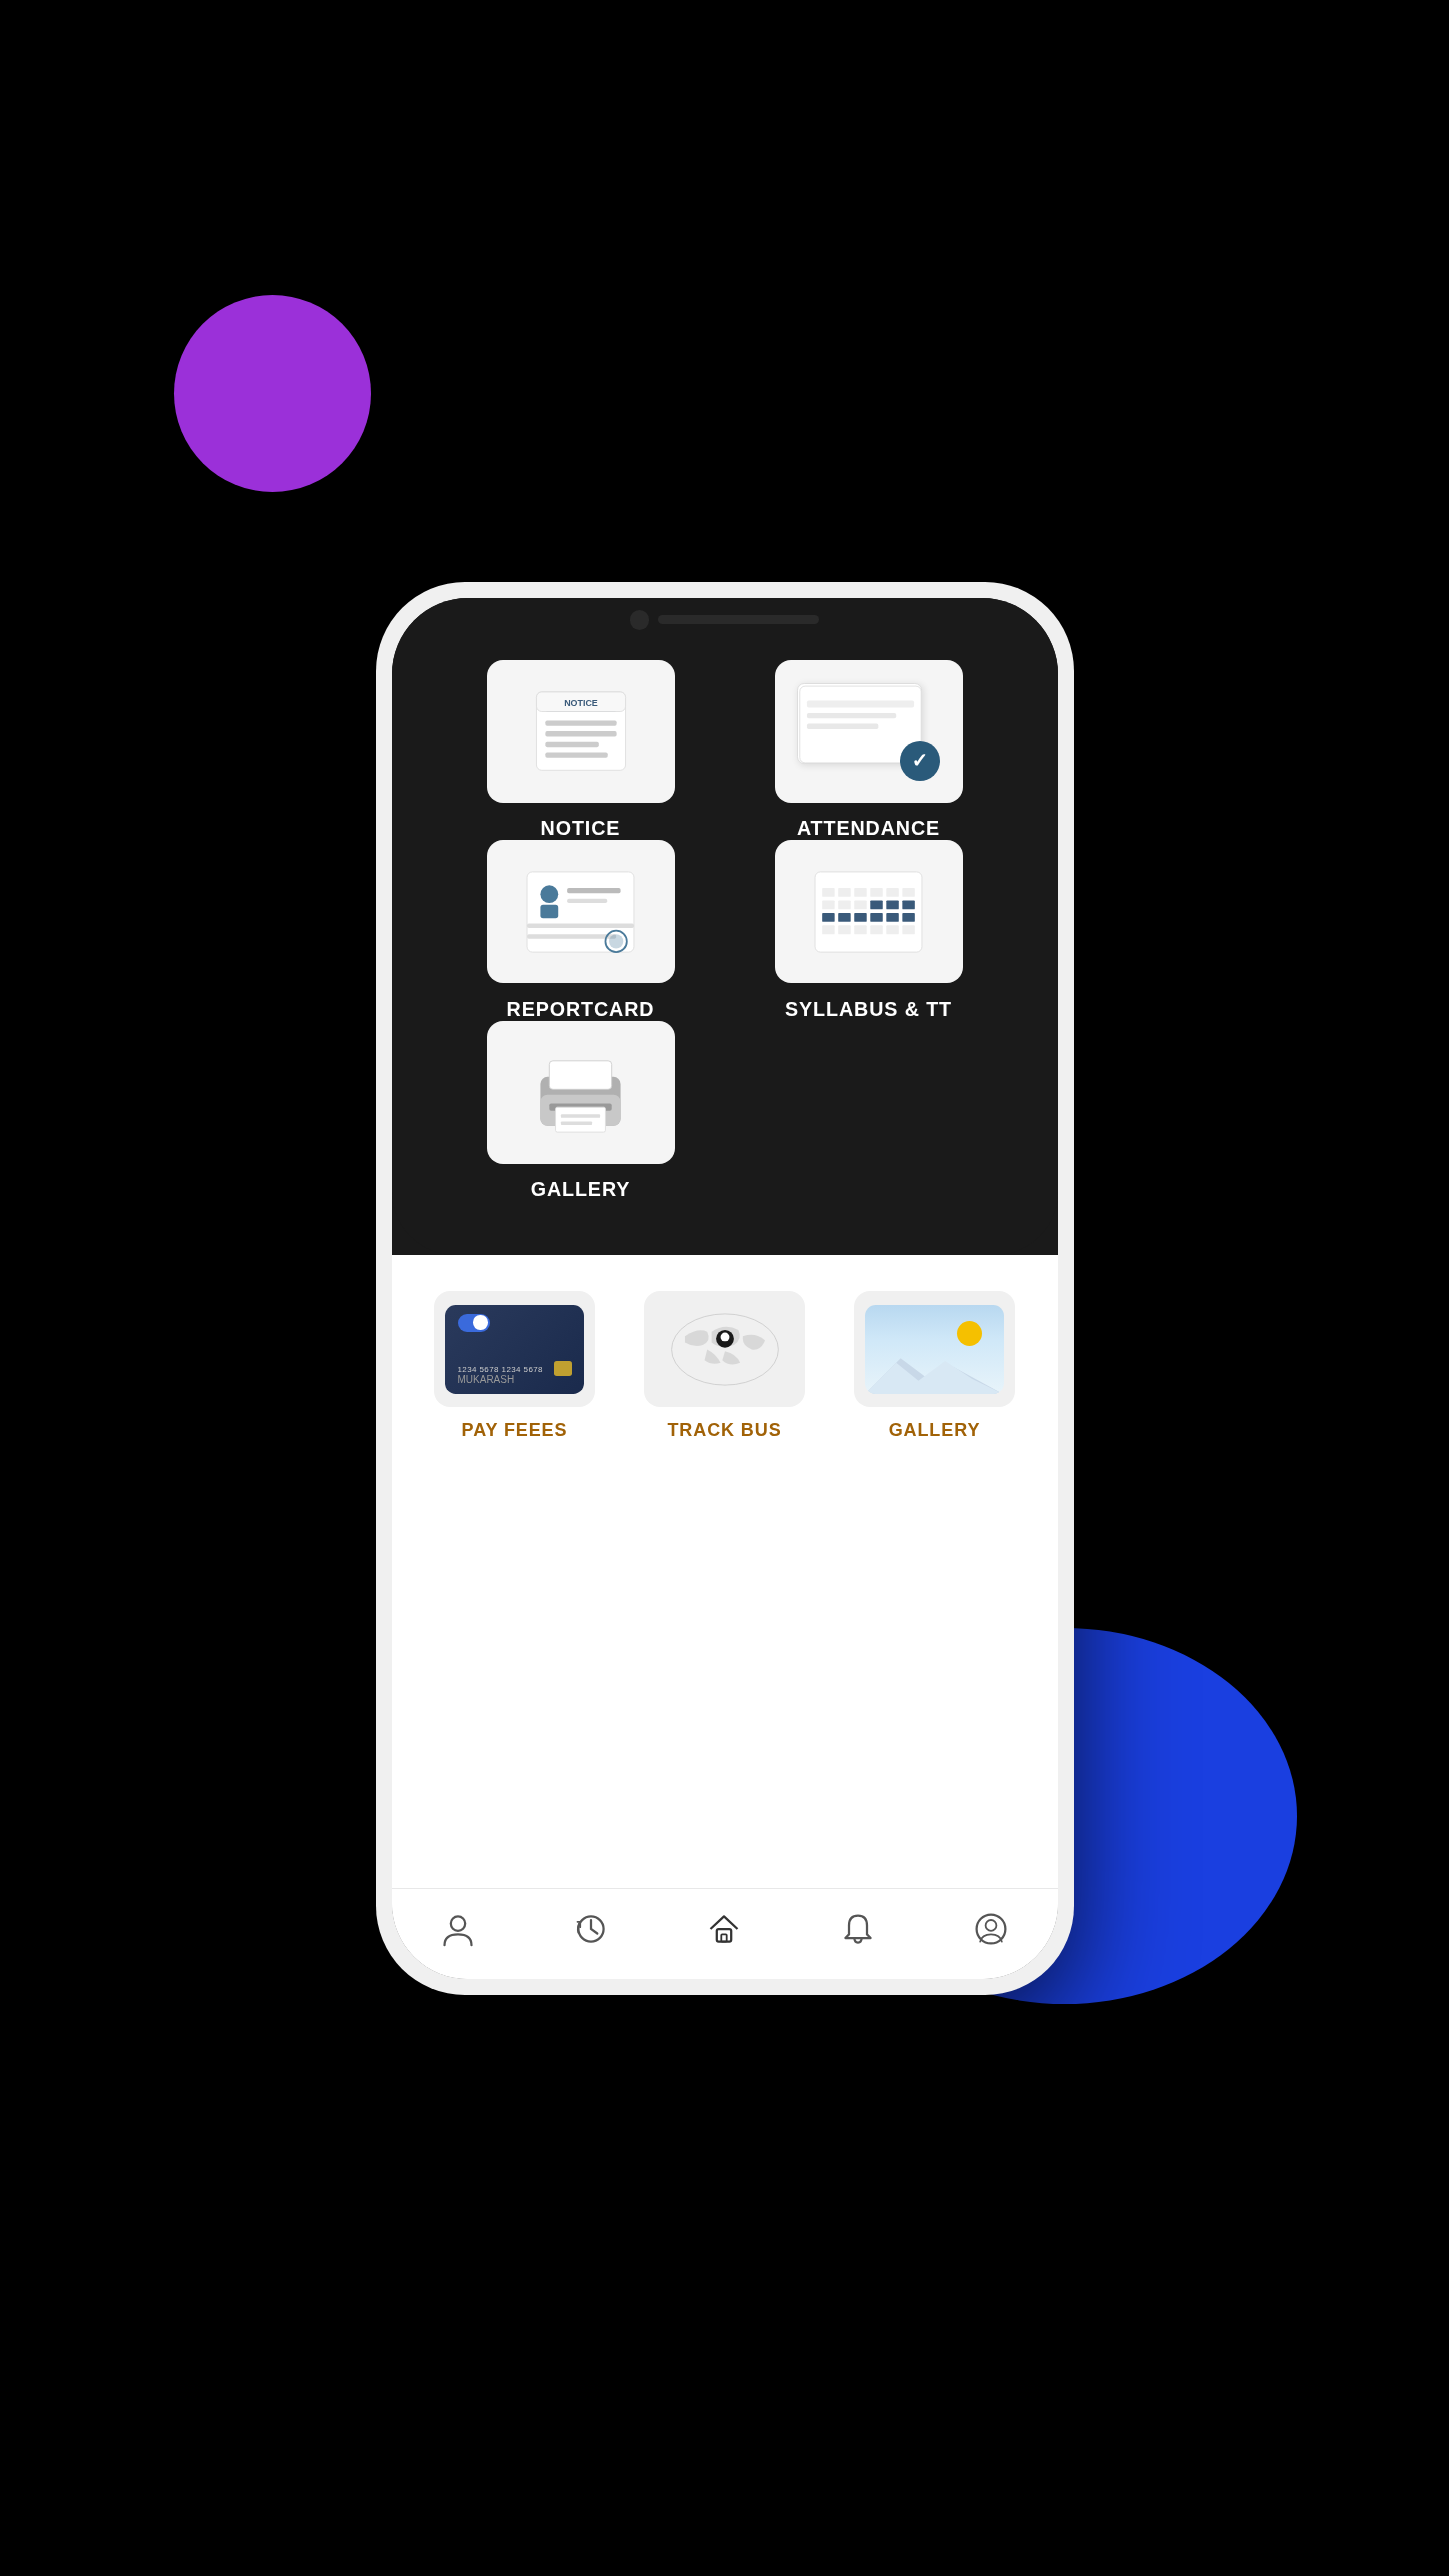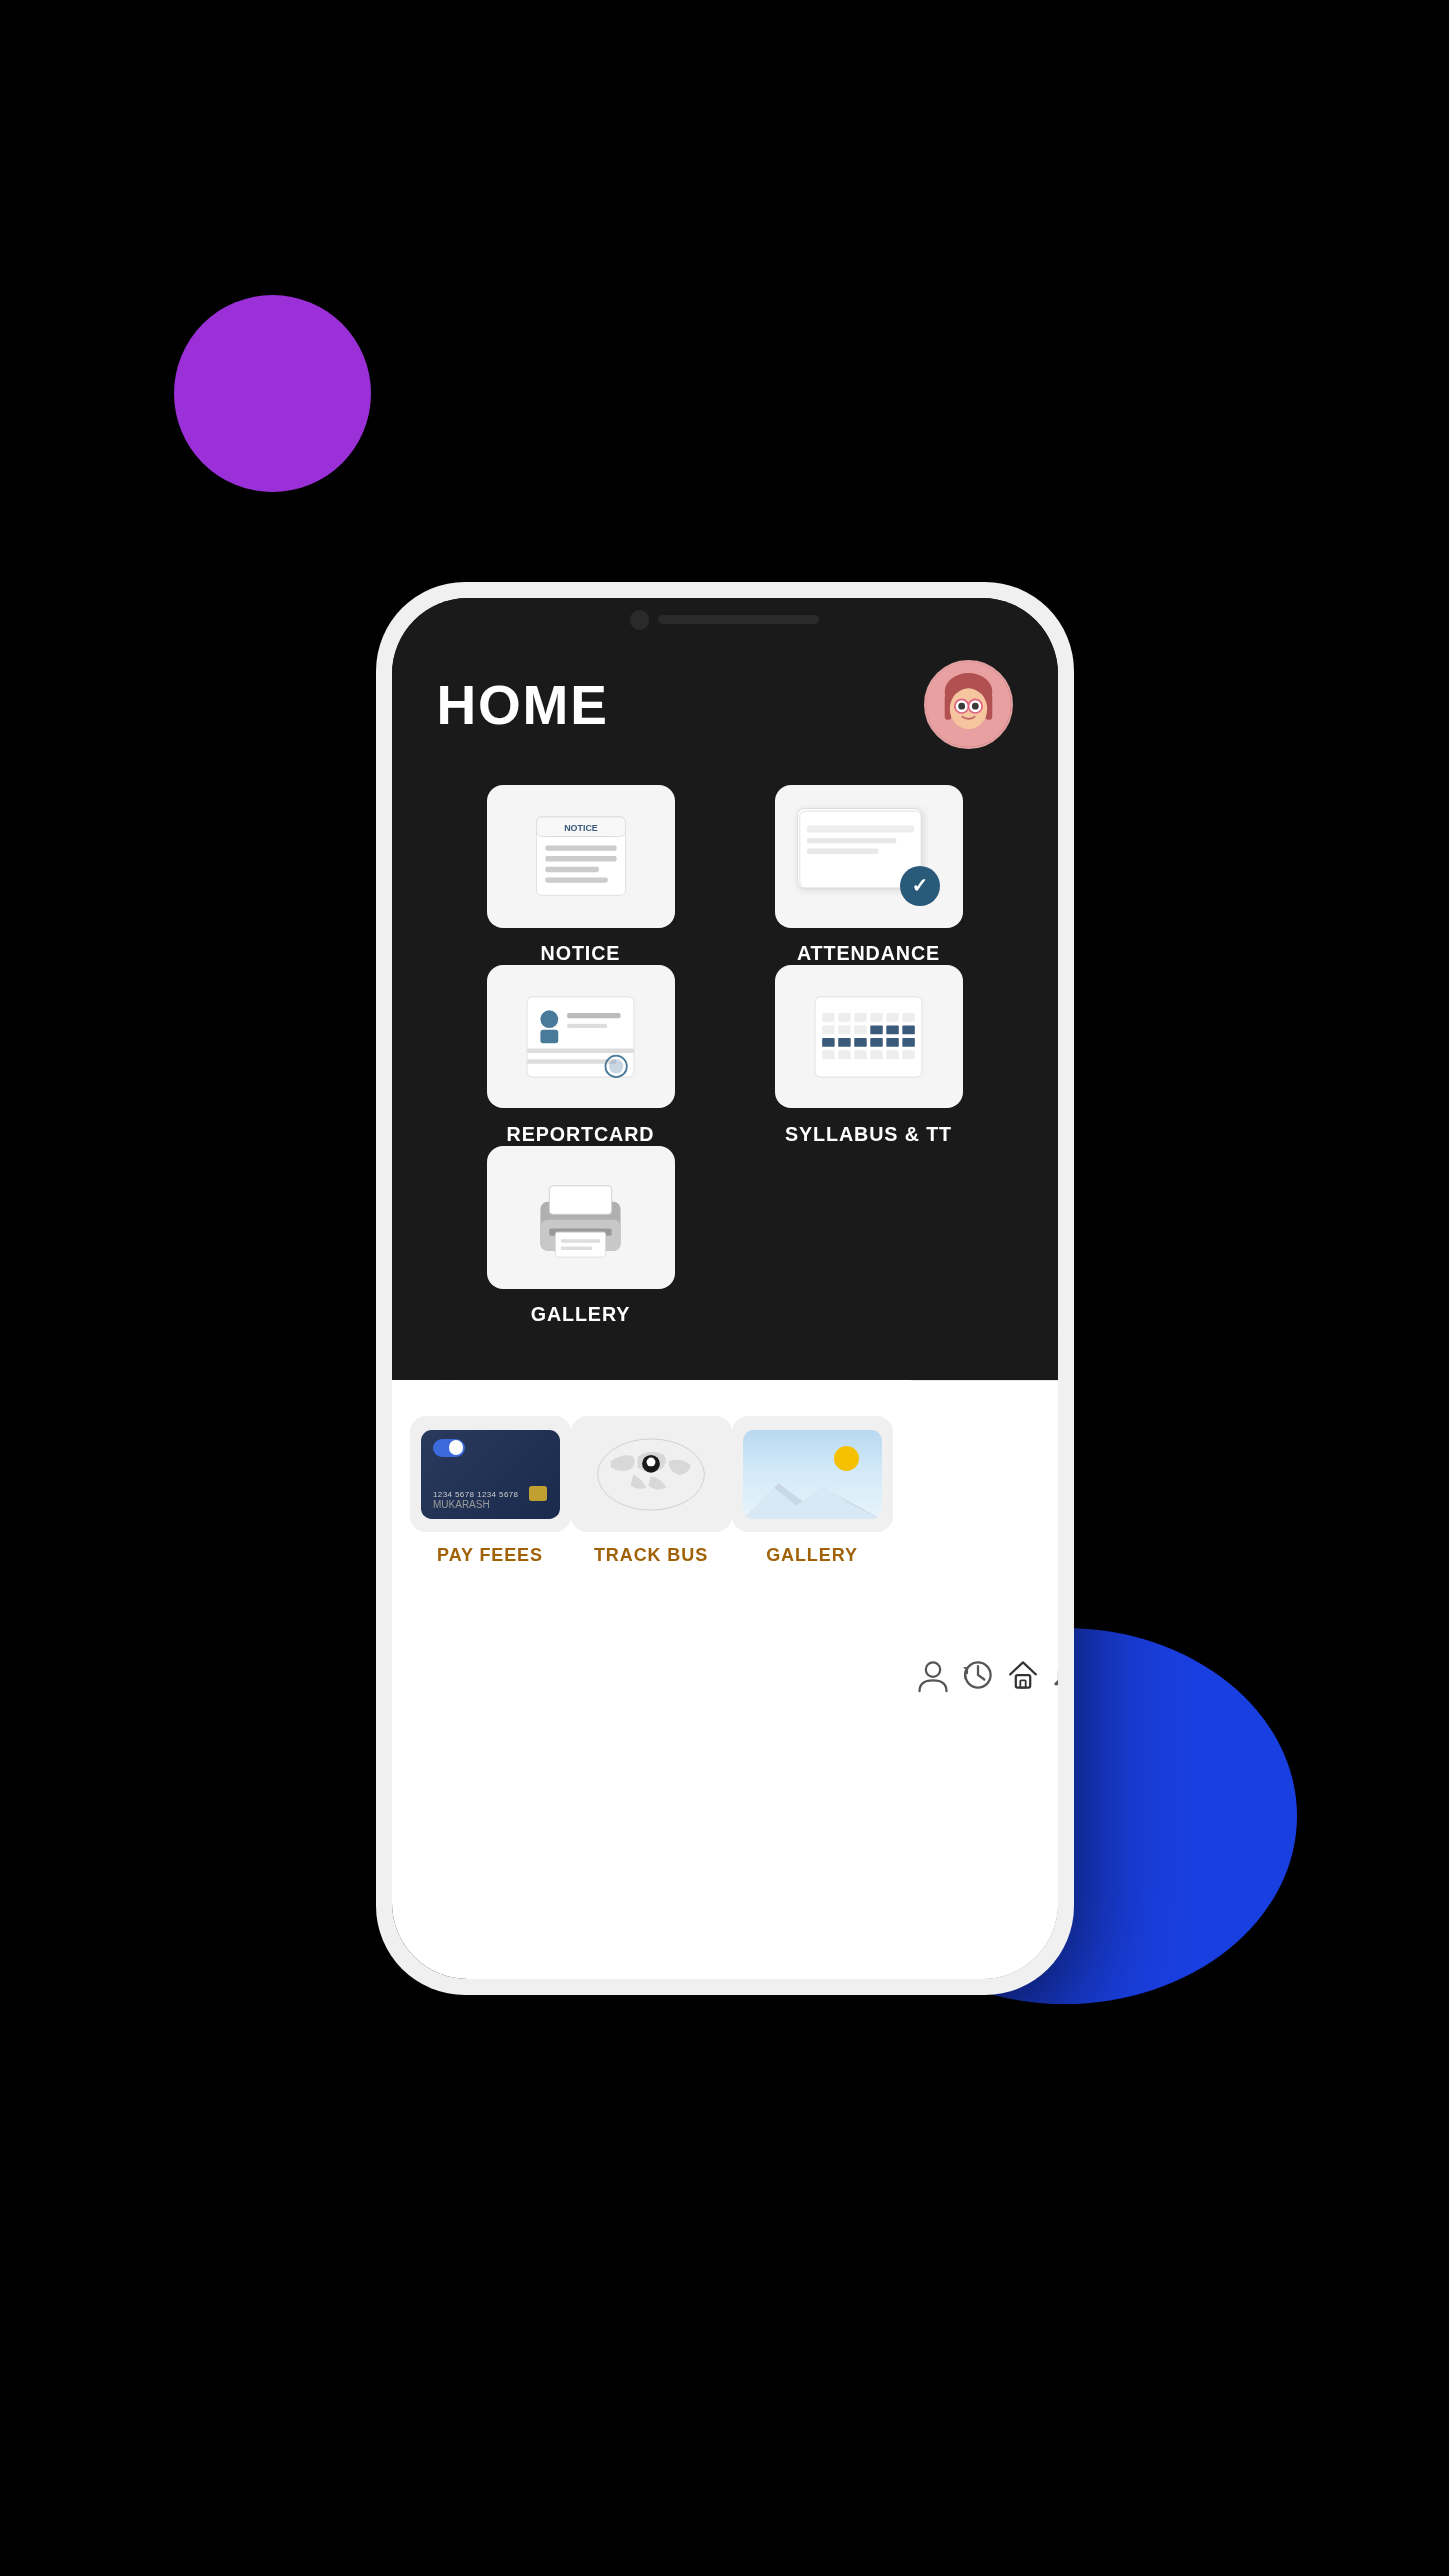--- a/index.html
+++ b/index.html
@@ -162,21 +162,21 @@
       font-weight: 700;
       letter-spacing: 0.9px;
       text-align: center;
     }
 
     
     .bottom-section {
       background: #fff;
       flex: 1;
       display: flex;
-      flex-direction: row;
+      flex-direction: column;
       border-top-left-radius: 0;
       border-top-right-radius: 0;
     }
 
     .bottom-icons-row {
       display: flex;
       justify-content: space-around;
       align-items: flex-start;
       padding: 36px 18px 18px 18px;
       flex: 1;
@@ -395,44 +395,20 @@
 <div class="phone-frame">
   <div class="phone-inner">
 
     <div class="notch-bar">
       <div class="notch-camera"></div>
       <div class="notch-bar-line"></div>
     </div>
 
     <div class="top-section">
 
-      <div class="header-row">
-        <h1 class="home-title">HOME</h1>
-        <div class="avatar">
-
-          <svg viewBox="0 0 100 100" xmlns="http://www.w3.org/2000/svg">
-            <circle cx="50" cy="50" r="50" fill="#e8a0a0"></circle>
-
-            <ellipse cx="50" cy="35" rx="28" ry="22" fill="#b05050"></ellipse>
-            <rect x="22" y="38" width="8" height="30" rx="4" fill="#b05050"></rect>
-            <rect x="70" y="38" width="8" height="30" rx="4" fill="#b05050"></rect>
-
-            <ellipse cx="50" cy="55" rx="22" ry="24" fill="#f5c5a0"></ellipse>
-
-            <circle cx="42" cy="52" r="8" fill="white" stroke="#e06080" stroke-width="2"></circle>
-            <circle cx="58" cy="52" r="8" fill="white" stroke="#e06080" stroke-width="2"></circle>
-            <circle cx="42" cy="52" r="4" fill="#3a3a3a"></circle>
-            <circle cx="58" cy="52" r="4" fill="#3a3a3a"></circle>
-
-            <line x1="50" y1="52" x2="50" y2="52" stroke="#e06080" stroke-width="2"></line>
-
-            <path d="M 42 64 Q 50 70 58 64" stroke="#c06060" stroke-width="2" fill="none"></path>
-          </svg>
-        </div>
-      </div>
 
       <div class="grid">
 
         <div class="grid-item">
           <div class="grid-icon-box">
             <svg class="notice-icon-svg" viewBox="0 0 130 110">
               <rect x="15" y="10" width="100" height="88" rx="6" fill="white" stroke="#ddd" stroke-width="1"></rect>
               <rect x="25" y="20" width="80" height="12" rx="2" fill="#3a5a7a"></rect>
               <rect x="15" y="10" width="100" height="22" rx="6" fill="#f8f8f8" stroke="#ddd" stroke-width="1"></rect>
               <text x="65" y="26" text-anchor="middle" font-size="10" fill="#3a5a7a" font-weight="bold">NOTICE</text>

